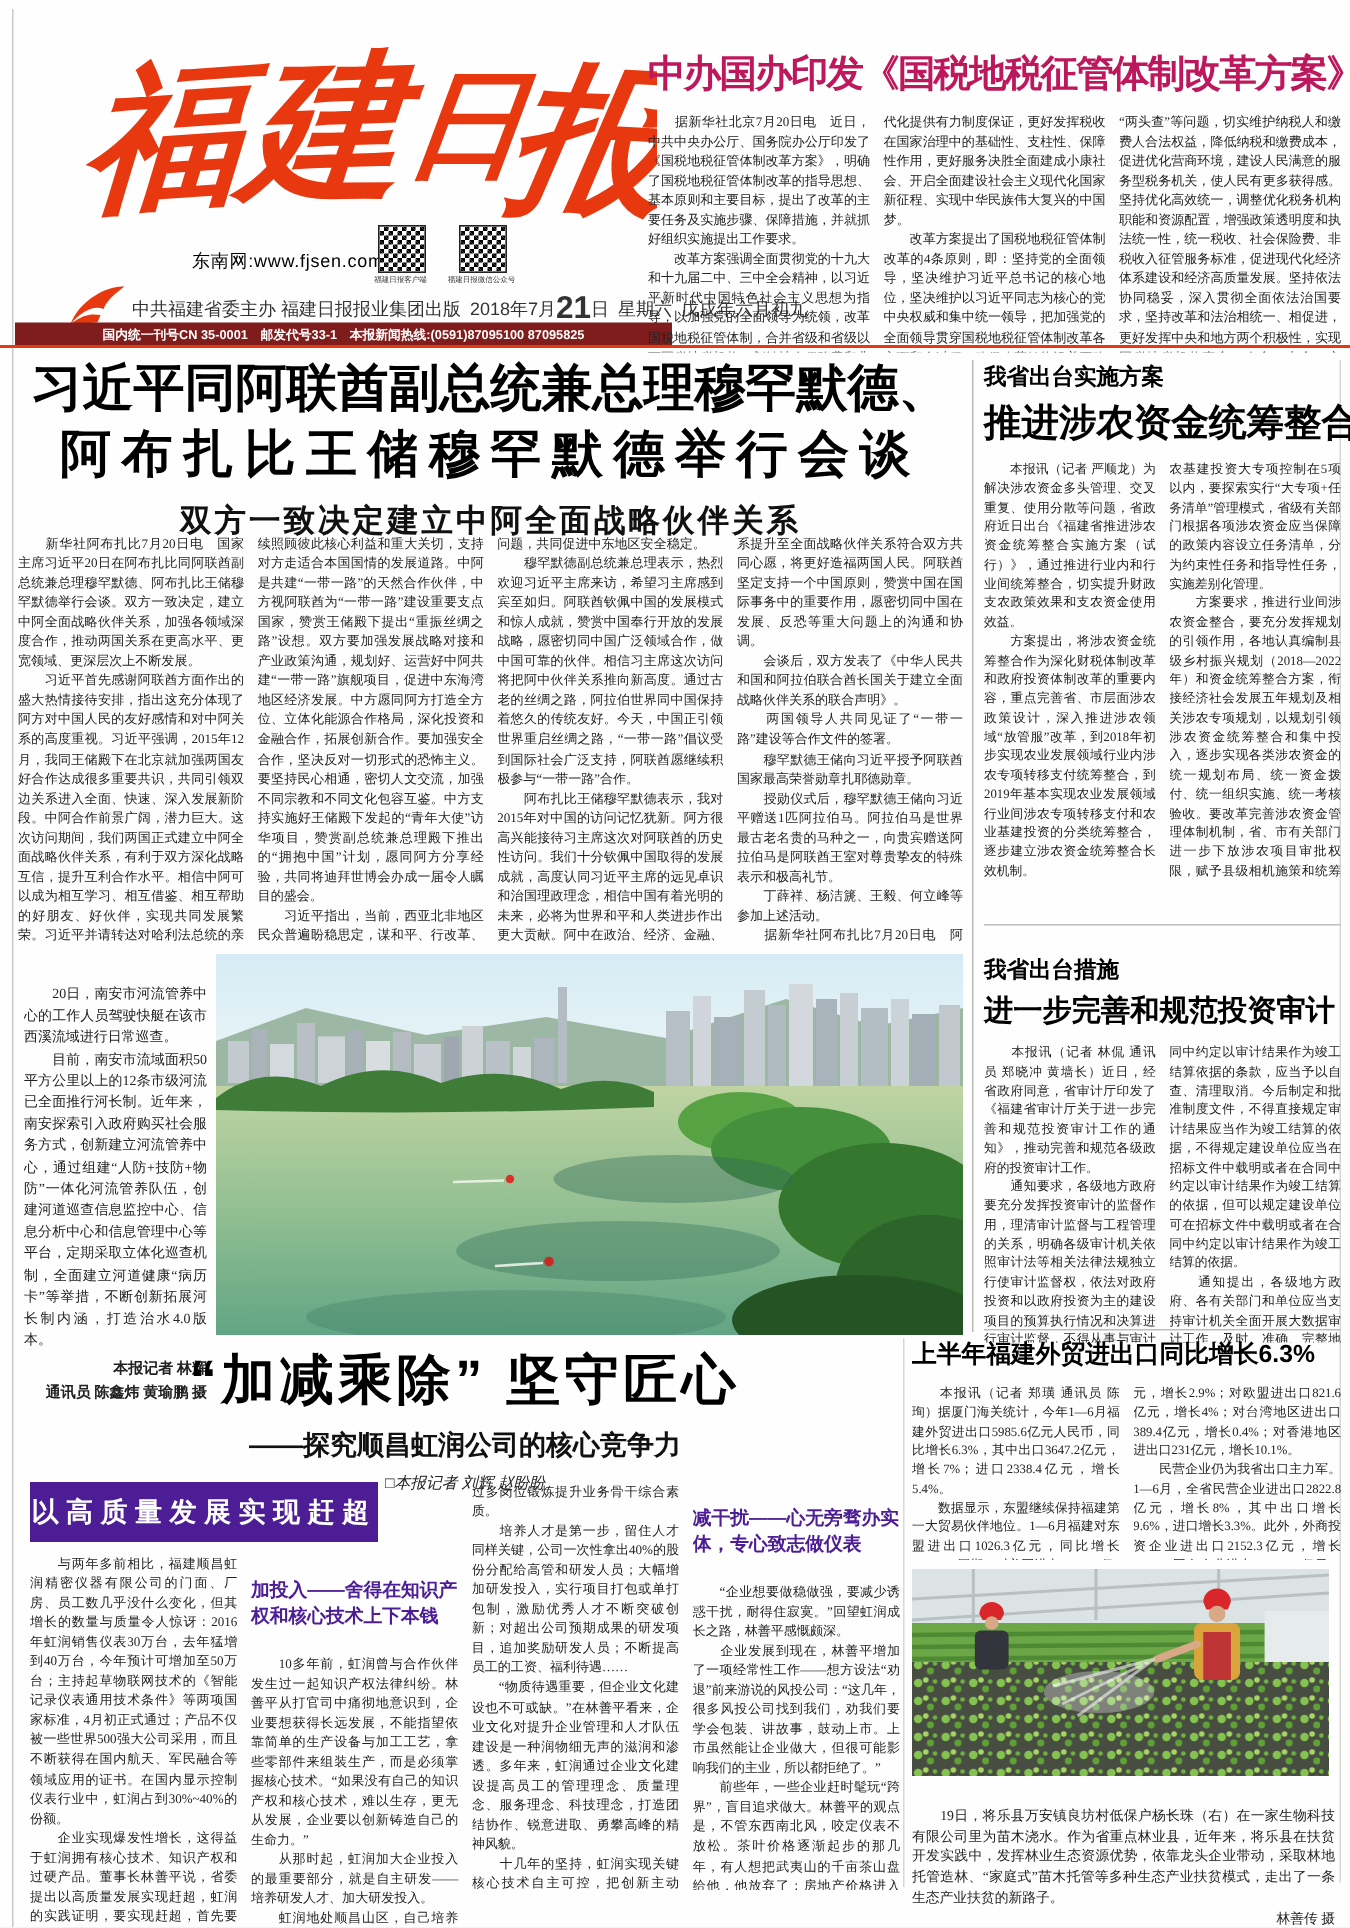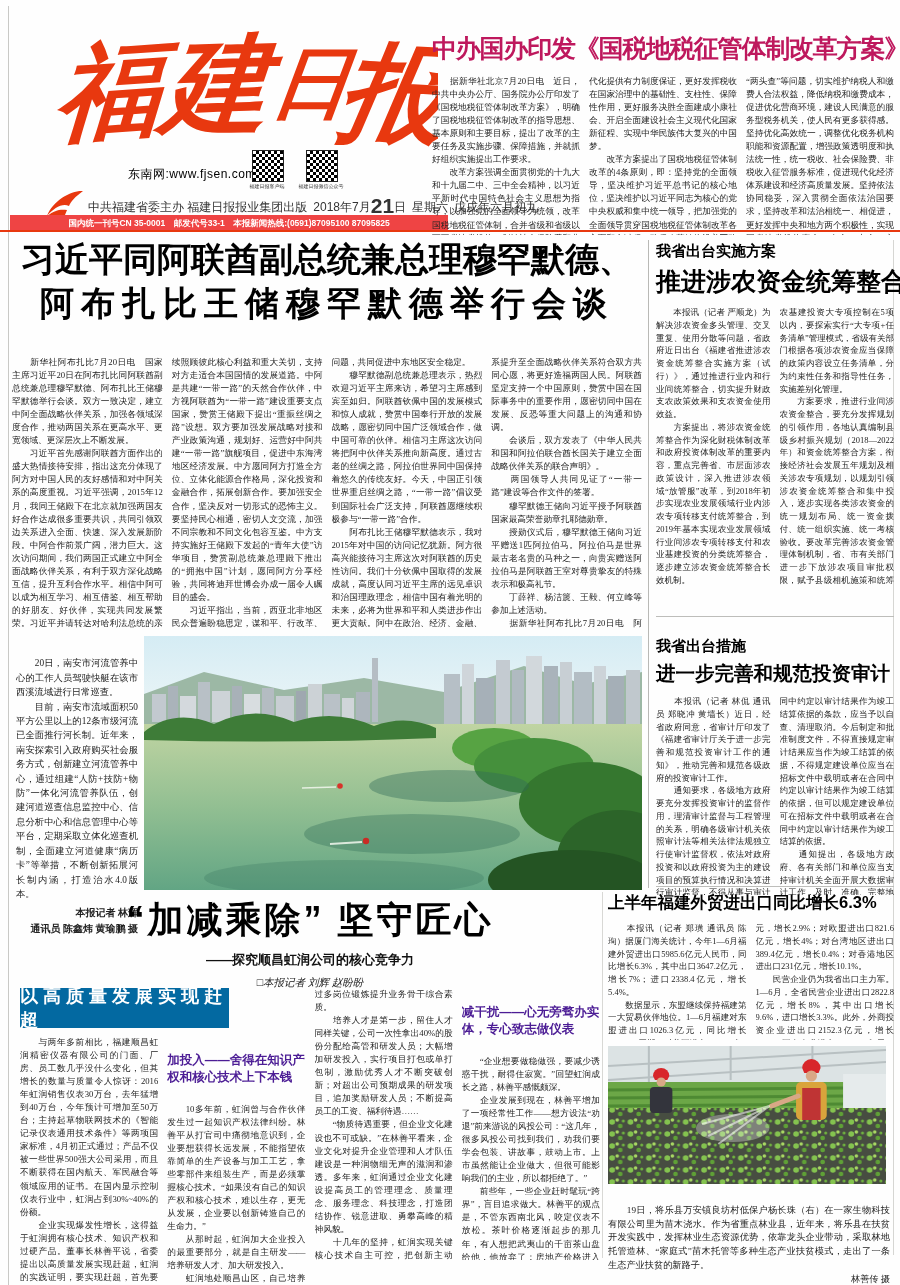--- a/index.html
+++ b/index.html
@@ -15,21 +15,21 @@
   .mast-site{position:absolute;left:118px;top:160px;font-size:12px;color:#000000;letter-spacing:.5px;}
   .qr{position:absolute;top:144px;width:30px;height:30px;border:1px solid #222;
       background-image:linear-gradient(45deg,#000 25%,transparent 25%,transparent 75%,#000 75%),
                        linear-gradient(45deg,#000 25%,#fff 25%,#fff 75%,#000 75%);
       background-size:6px 6px;background-position:0 0,3px 3px;}
   .qr-label{position:absolute;top:177px;font-size:5px;color:#333;width:60px;text-align:center;margin-left:-15px;white-space:nowrap;}
   .flag-logo{position:absolute;left:36px;top:182px;}
   .mast-meta{position:absolute;left:78px;top:188px;width:360px;font-size:12px;color:#333;white-space:nowrap;}
   .mast-meta .day{font-size:21px;font-weight:bold;vertical-align:-2px;}
   .mast-meta span{margin-right:6px;}
-  .mast-bar{position:absolute;left:0;top:209px;width:438px;height:16px;background:#ef4444;
+  .mast-bar{position:absolute;left:0;top:209px;width:438px;height:16px;background:#7f1d1d;
             color:#fff;font-size:8.5px;line-height:16px;text-align:center;font-weight:bold;}
 
   
   .top-story{position:absolute;left:432px;top:8px;width:462px;height:222px;}
   .top-story h1{margin:24px 0 10px 0;font-size:25px;letter-spacing:-1.2px;font-weight:900;color:#be185d;white-space:nowrap;}
   .rule-orange{position:absolute;left:0;top:230px;width:900px;height:2px;background:#e8380f;}
 
   
   .cols{display:flex;gap:9px;}
   .col{flex:1;font-family:"Liberation Serif",serif;font-size:8.7px;line-height:1.5;
@@ -48,25 +48,25 @@
   
   .river-cap{position:absolute;left:16px;top:642px;width:122px;height:248px;
              font-family:"Liberation Serif",serif;font-size:9.3px;line-height:1.55;
              text-align:justify;white-space:pre-line;color:#222;}
   .river-credit{text-align:right;white-space:pre-line;font-size:10px;margin-top:4px;font-weight:bold;}
   .river-photo{position:absolute;left:144px;top:636px;width:498px;height:254px;box-shadow:0 0 0 1px #cfd4d0 inset;}
 
   
   .feature{position:absolute;left:20px;top:896px;width:580px;height:364px;}
   .feature .h1{font-size:36px;font-weight:900;text-align:center;letter-spacing:3px;color:#000;}
-  .feature .sub{font-size:13px;font-weight:700;text-align:center;margin-top:6px;}
+  .feature .sub{font-size:18px;font-weight:700;text-align:center;margin-top:6px;}
   .feature .byline{font-size:10.5px;text-align:center;margin-top:7px;color:#222;font-style:italic;}
   .feature-body{position:absolute;left:0;top:92px;width:580px;height:272px;}
   .feature-body .col{height:272px;}
-  .redbox{position:absolute;left:0;top:0;width:209px;height:40px;background:#0369a1;color:#fff;
+  .redbox{position:absolute;left:0;top:0;width:232px;height:40px;background:#4c1d95;color:#fff;
           display:flex;align-items:center;justify-content:center;font-size:18px;font-weight:800;letter-spacing:5px;}
   .pad-top{padding-top:48px;}
 
   
   .v-div1{position:absolute;left:648px;top:240px;height:648px;width:1px;background:#b9b9b6;}
   .v-div2{position:absolute;left:602px;top:892px;height:366px;width:1px;background:#d8d8d5;}
   .h-div{position:absolute;background:#bdbdba;height:1px;}
   .side-a{position:absolute;left:656px;top:242px;width:238px;}
   .side-b{position:absolute;left:656px;top:624px;width:238px;margin-top:13px;}
   .kicker{font-size:15px;font-weight:700;color:#000;}
@@ -129,20 +129,21 @@
       <div class="col" style="height:160px">代化提供有力制度保证，更好发挥税收在国家治理中的基础性、支柱性、保障性作用，更好服务决胜全面建成小康社会、开启全面建设社会主义现代化国家新征程、实现中华民族伟大复兴的中国梦。
 　　改革方案提出了国税地税征管体制改革的4条原则，即：坚持党的全面领导，坚决维护习近平总书记的核心地位，坚决维护以习近平同志为核心的党中央权威和集中统一领导，把加强党的全面领导贯穿国税地税征管体制改革各方面和全过程，确保改革始终沿着正确方向推进。坚持为民便民利民，以纳税人和缴费人为中心，推进办税和缴费便利化改革，从根本上解决“两头跑”</div>
       <div class="col" style="height:160px">“两头查”等问题，切实维护纳税人和缴费人合法权益，降低纳税和缴费成本，促进优化营商环境，建设人民满意的服务型税务机关，使人民有更多获得感。坚持优化高效统一，调整优化税务机构职能和资源配置，增强政策透明度和执法统一性，统一税收、社会保险费、非税收入征管服务标准，促进现代化经济体系建设和经济高质量发展。坚持依法协同稳妥，深入贯彻全面依法治国要求，坚持改革和法治相统一、相促进，更好发挥中央和地方两个积极性，实现国税地税机构事合、人合、力合、心合，做到干部队伍稳定、职责平稳划转、工作稳妥推进、社会效应良好。</div>
     </div>
   </div>
   <div class="rule-orange"></div>
 
   <div class="lead">
     <div class="h1">习近平同阿联酋副总统兼总理穆罕默德、</div>
     <div class="h1 h1b">阿布扎比王储穆罕默德举行会谈</div>
+    <div class="sub">双方一致决定建立中阿全面战略伙伴关系</div>
   </div>
   <div class="lead-body cols">
     <div class="col">　　新华社阿布扎比7月20日电　国家主席习近平20日在阿布扎比同阿联酋副总统兼总理穆罕默德、阿布扎比王储穆罕默德举行会谈。双方一致决定，建立中阿全面战略伙伴关系，加强各领域深度合作，推动两国关系在更高水平、更宽领域、更深层次上不断发展。
 　　习近平首先感谢阿联酋方面作出的盛大热情接待安排，指出这充分体现了阿方对中国人民的友好感情和对中阿关系的高度重视。习近平强调，2015年12月，我同王储殿下在北京就加强两国友好合作达成很多重要共识，共同引领双边关系进入全面、快速、深入发展新阶段。中阿合作前景广阔，潜力巨大。这次访问期间，我们两国正式建立中阿全面战略伙伴关系，有利于双方深化战略互信，提升互利合作水平。相信中阿可以成为相互学习、相互借鉴、相互帮助的好朋友、好伙伴，实现共同发展繁荣。习近平并请转达对哈利法总统的亲切问候，祝他早日康复。
 　　习近平强调，双方要把中阿全面战略伙伴关系落到实处，夯实政治互信，继</div>
     <div class="col">续照顾彼此核心利益和重大关切，支持对方走适合本国国情的发展道路。中阿是共建“一带一路”的天然合作伙伴，中方视阿联酋为“一带一路”建设重要支点国家，赞赏王储殿下提出“重振丝绸之路”设想。双方要加强发展战略对接和产业政策沟通，规划好、运营好中阿共建“一带一路”旗舰项目，促进中东海湾地区经济发展。中方愿同阿方打造全方位、立体化能源合作格局，深化投资和金融合作，拓展创新合作。要加强安全合作，坚决反对一切形式的恐怖主义。要坚持民心相通，密切人文交流，加强不同宗教和不同文化包容互鉴。中方支持实施好王储殿下发起的“青年大使”访华项目，赞赏副总统兼总理殿下推出的“拥抱中国”计划，愿同阿方分享经验，共同将迪拜世博会办成一届令人瞩目的盛会。
 　　习近平指出，当前，西亚北非地区民众普遍盼稳思定，谋和平、行改革、促发展是不可阻挡的潮流。中方愿同阿方深化战略合作，积极探索以发展促和平的中东治理路径，通过政治途径解决热点</div>
     <div class="col">问题，共同促进中东地区安全稳定。
 　　穆罕默德副总统兼总理表示，热烈欢迎习近平主席来访，希望习主席感到宾至如归。阿联酋钦佩中国的发展模式和惊人成就，赞赏中国奉行开放的发展战略，愿密切同中国广泛领域合作，做中国可靠的伙伴。相信习主席这次访问将把阿中伙伴关系推向新高度。通过古老的丝绸之路，阿拉伯世界同中国保持着悠久的传统友好。今天，中国正引领世界重启丝绸之路，“一带一路”倡议受到国际社会广泛支持，阿联酋愿继续积极参与“一带一路”合作。
 　　阿布扎比王储穆罕默德表示，我对2015年对中国的访问记忆犹新。阿方很高兴能接待习主席这次对阿联酋的历史性访问。我们十分钦佩中国取得的发展成就，高度认同习近平主席的远见卓识和治国理政理念，相信中国有着光明的未来，必将为世界和平和人类进步作出更大贡献。阿中在政治、经济、金融、科技、能源、人文等广泛领域拥有巨大合作潜力。深化同兄弟般中国的传统、战略、友好关系始终是阿联酋对外关系的重中之重。阿中关</div>

